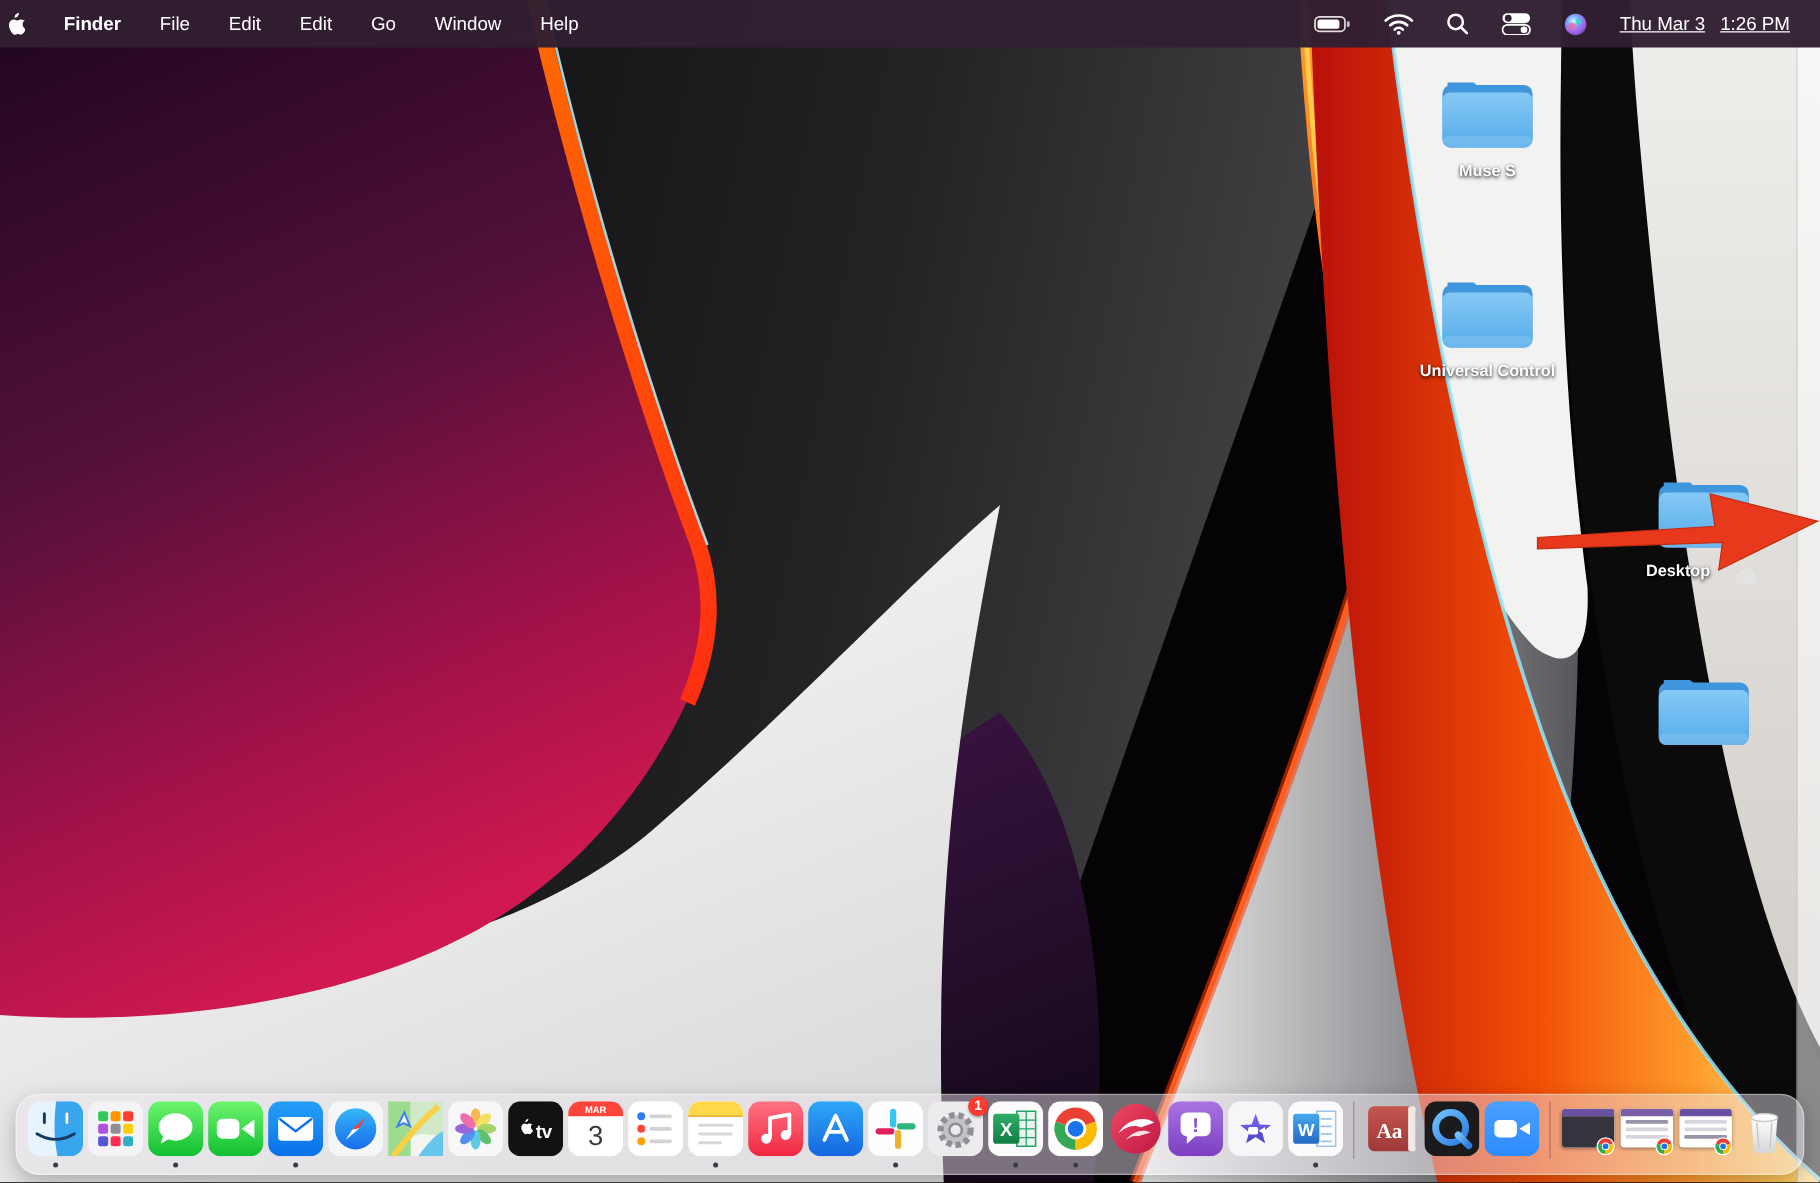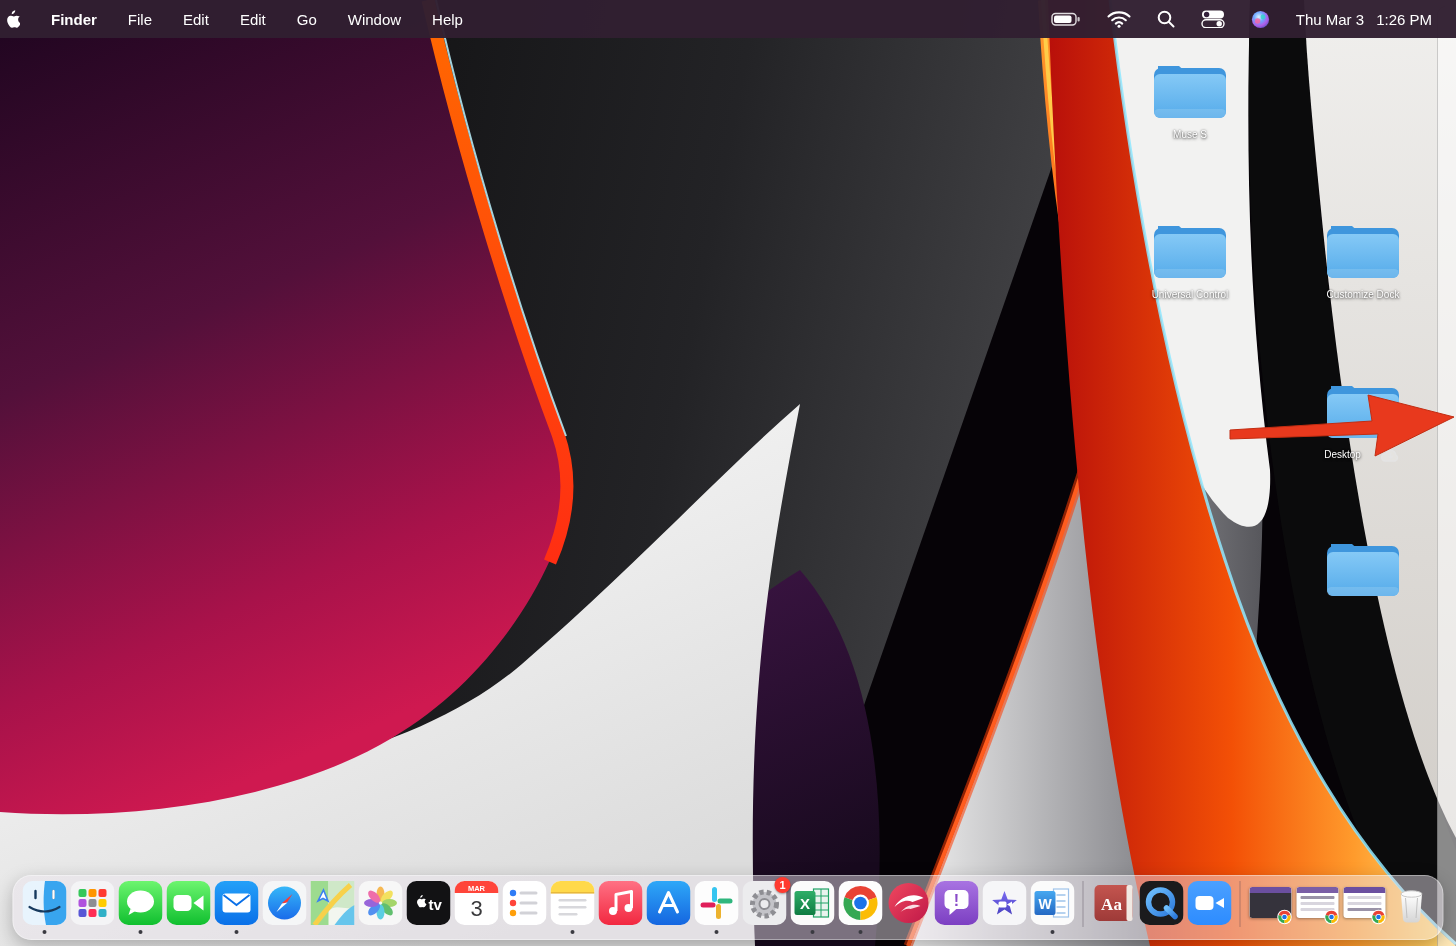--- a/index.html
+++ b/index.html
@@ -11,26 +11,26 @@
   
   .edge-strip{position:absolute;left:1437px;top:6px;width:19px;height:940px;z-index:4;
     background:rgba(255,255,255,.52);border-radius:9px 0 0 0;
     box-shadow:inset 1px 0 0 rgba(0,0,0,.18);}
   
   .menubar{position:absolute;left:0;top:0;width:1456px;height:38px;z-index:6;
     background:rgba(49,31,49,.97);display:flex;align-items:center;color:#fff;font-size:15px;}
   .mb-left{display:flex;align-items:center;gap:31px;padding-left:5px;}
   .mb-app{font-weight:bold}
   .mb-item{cursor:default}
-  .mb-right{margin-left:auto;display:flex;align-items:center;gap:26px;padding-right:24px;}
+  .mb-right{margin-left:auto;display:flex;align-items:center;gap:26px;padding-right:24px;text-decoration:underline;}
   .mb-clock{display:flex;gap:12px;white-space:nowrap}
   
   .cell{position:absolute;width:150px;text-align:center;z-index:3;cursor:default}
   .cell .fico{display:block;margin:0 auto}
-  .flabel{margin-top:3px;font-size:10px;font-weight:normal;color:#fff;line-height:1.6;
+  .flabel{margin-top:3px;font-size:13px;font-weight:bold;color:#fff;line-height:1.6;
     text-shadow:0 1px 3px rgba(0,0,0,.7),0 0 2px rgba(0,0,0,.4)}
   .flabel-row{display:flex;align-items:flex-end;justify-content:center;gap:19px}
   .arrow-note{position:absolute;left:1224px;top:390px;z-index:5;pointer-events:none}
   
   .dock{position:absolute;left:50%;transform:translateX(-50%);bottom:6px;z-index:7;
     height:58px;display:flex;align-items:flex-start;padding:5px 7px 0 7px;
     background:rgba(236,230,238,.47);border:1px solid rgba(255,255,255,.38);
     border-radius:19px;box-shadow:0 6px 18px rgba(0,0,0,.25);}
   .dk{position:relative;width:44px;height:44px;margin:0 2px;border-radius:10px;flex:none}
   .dk svg{position:absolute;inset:0}
@@ -217,29 +217,20 @@
   <div class="cell" style="left:1115px;top:220px">
     <svg class="fico" width="84" height="64" viewBox="0 0 84 64">
       <path d="M10 6 h21 l8 7 h-29 z" fill="#3f96dd"></path>
         <rect x="6" y="8" width="72" height="50" rx="7" fill="#3f96dd"></rect>
       <rect x="6" y="14" width="72" height="44" rx="6" fill="url(#gFolder)"></rect>
       <rect x="6" y="49" width="72" height="9" rx="4.5" fill="#ffffff" opacity="0.14"></rect>
     </svg>
     <div class="flabel">Universal Control</div>
   </div>
 
-  <div class="cell" style="left:1288px;top:220px">
-    <svg class="fico" width="84" height="64" viewBox="0 0 84 64">
-      <path d="M10 6 h21 l8 7 h-29 z" fill="#3f96dd"></path>
-        <rect x="6" y="8" width="72" height="50" rx="7" fill="#3f96dd"></rect>
-      <rect x="6" y="14" width="72" height="44" rx="6" fill="url(#gFolder)"></rect>
-      <rect x="6" y="49" width="72" height="9" rx="4.5" fill="#ffffff" opacity="0.14"></rect>
-    </svg>
-    <div class="flabel">Customize Dock</div>
-  </div>
 
   <div class="cell" style="left:1288px;top:380px">
     <svg class="fico" width="84" height="64" viewBox="0 0 84 64">
       <path d="M10 6 h21 l8 7 h-29 z" fill="#3f96dd"></path>
         <rect x="6" y="8" width="72" height="50" rx="7" fill="#3f96dd"></rect>
       <rect x="6" y="14" width="72" height="44" rx="6" fill="url(#gFolder)"></rect>
       <rect x="6" y="49" width="72" height="9" rx="4.5" fill="#ffffff" opacity="0.14"></rect>
     </svg>
     <div class="flabel flabel-row">
       <span>Desktop</span>

